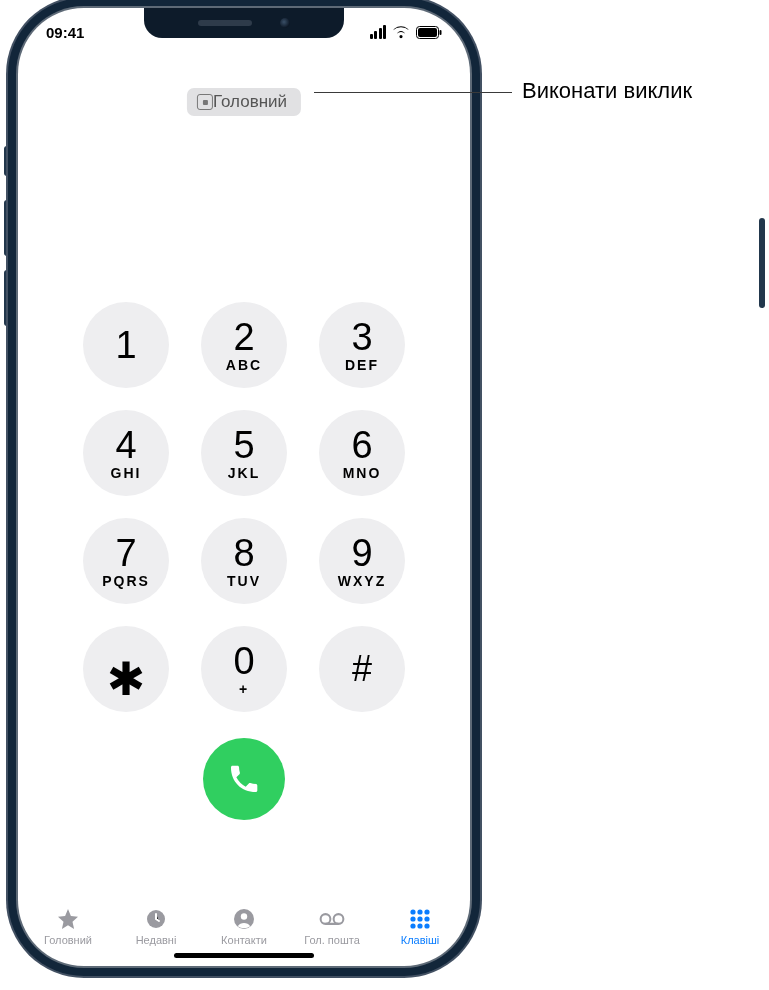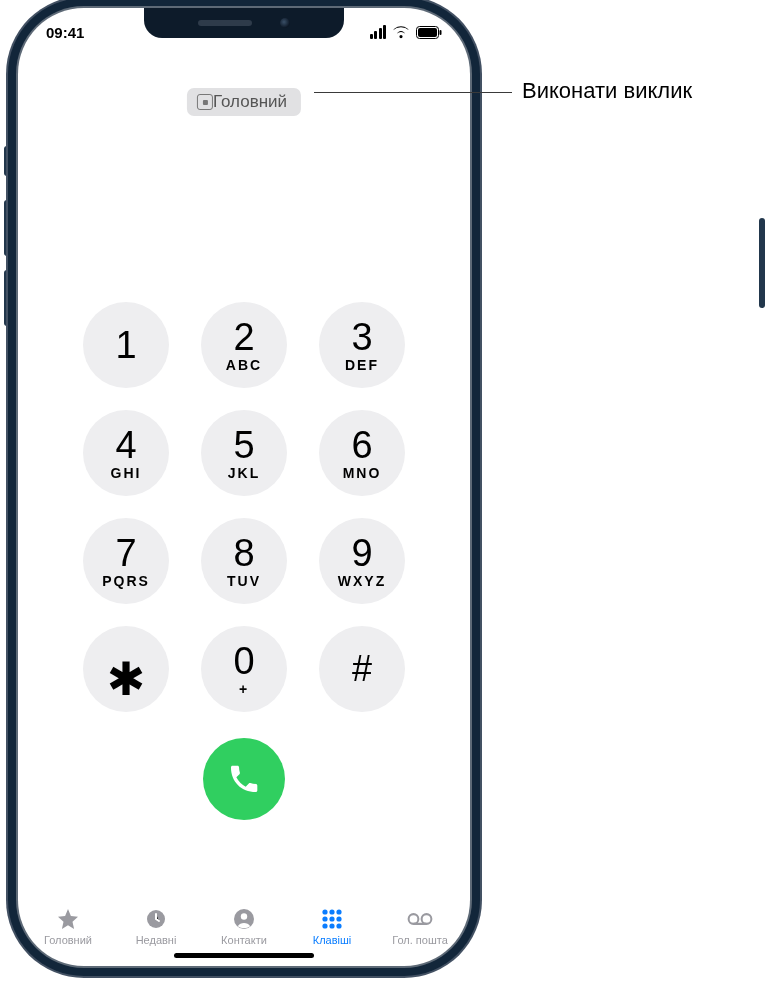--- a/index.html
+++ b/index.html
@@ -301,44 +301,44 @@
       <span>Недавні</span>
     </div>
     <div class="tab">
       <svg class="ic" viewBox="0 0 24 24">
           <circle cx="12" cy="12" r="10" fill="currentColor"></circle>
           <circle cx="12" cy="9.5" r="3.2" fill="#fff"></circle>
           <path fill="#fff" d="M5.8 19.2a7.5 7.5 0 0 1 12.4 0 10 10 0 0 1-12.4 0Z"></path>
         </svg>
       <span>Контакти</span>
     </div>
+    <div class="tab">
+      <svg class="ic" viewBox="0 0 32 20">
+          <circle cx="8" cy="10" r="6" fill="none" stroke="currentColor" stroke-width="2.5"></circle>
+          <circle cx="24" cy="10" r="6" fill="none" stroke="currentColor" stroke-width="2.5"></circle>
+          <line x1="8" y1="16" x2="24" y2="16" stroke="currentColor" stroke-width="2.5"></line>
+        </svg>
+      <span>Гол. пошта</span>
+    </div>
     <div class="tab active">
       <svg class="ic" viewBox="0 0 24 24">
         <g fill="currentColor">
           <circle cx="5" cy="5" r="2.6"></circle>
             <circle cx="12" cy="5" r="2.6"></circle>
             <circle cx="19" cy="5" r="2.6"></circle>
           <circle cx="5" cy="12" r="2.6"></circle>
             <circle cx="12" cy="12" r="2.6"></circle>
             <circle cx="19" cy="12" r="2.6"></circle>
           <circle cx="5" cy="19" r="2.6"></circle>
             <circle cx="12" cy="19" r="2.6"></circle>
             <circle cx="19" cy="19" r="2.6"></circle>
         </g>
       </svg>
       <span>Клавіші</span>
     </div>
-    <div class="tab">
-      <svg class="ic" viewBox="0 0 32 20">
-          <circle cx="8" cy="10" r="6" fill="none" stroke="currentColor" stroke-width="2.5"></circle>
-          <circle cx="24" cy="10" r="6" fill="none" stroke="currentColor" stroke-width="2.5"></circle>
-          <line x1="8" y1="16" x2="24" y2="16" stroke="currentColor" stroke-width="2.5"></line>
-        </svg>
-      <span>Гол. пошта</span>
-    </div>
   </div>
 
   <div class="home-indicator"></div>
 </div>
 
 <div class="callout-line"></div>
 <div class="callout-text">
   <span>Виконати виклик</span><br>
 </div>
 

